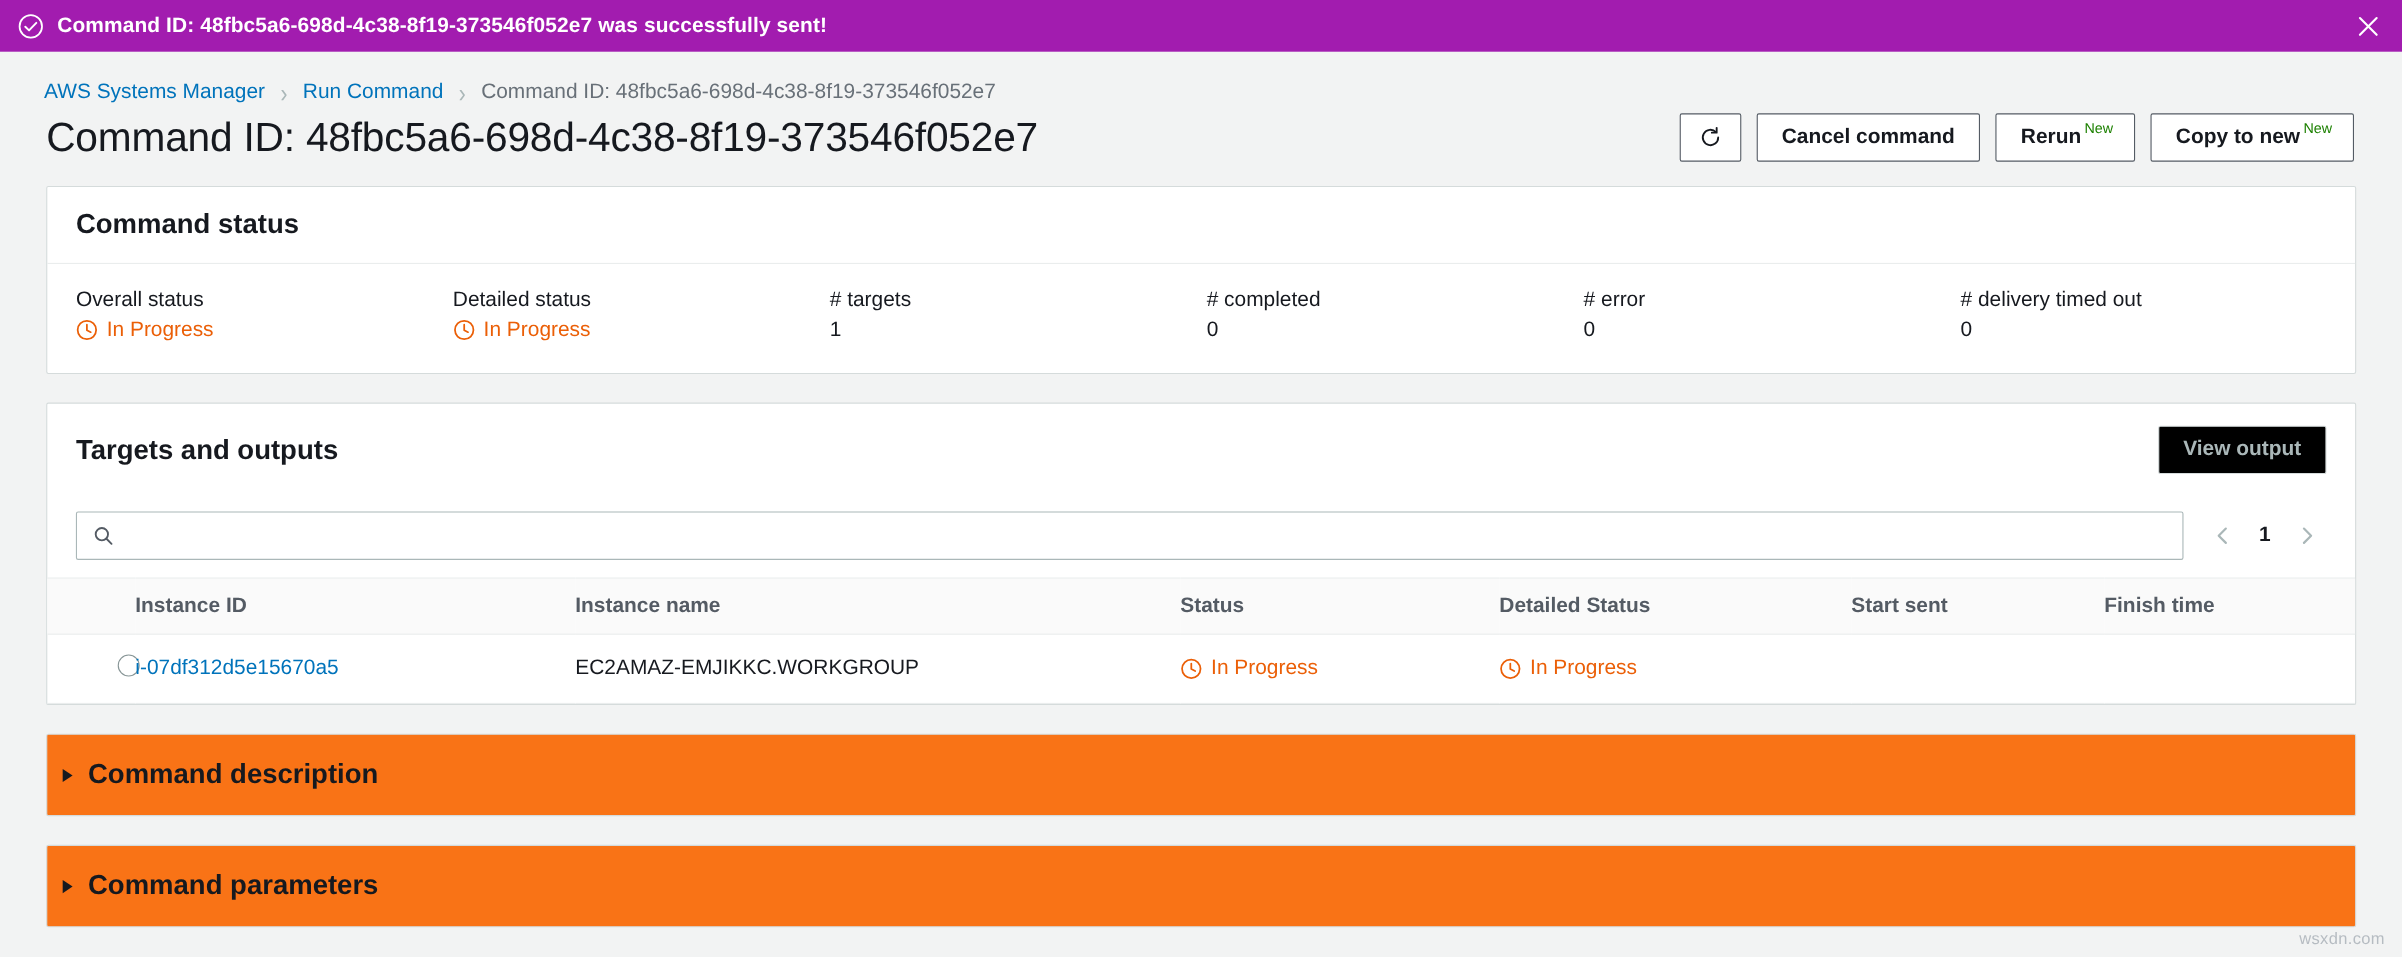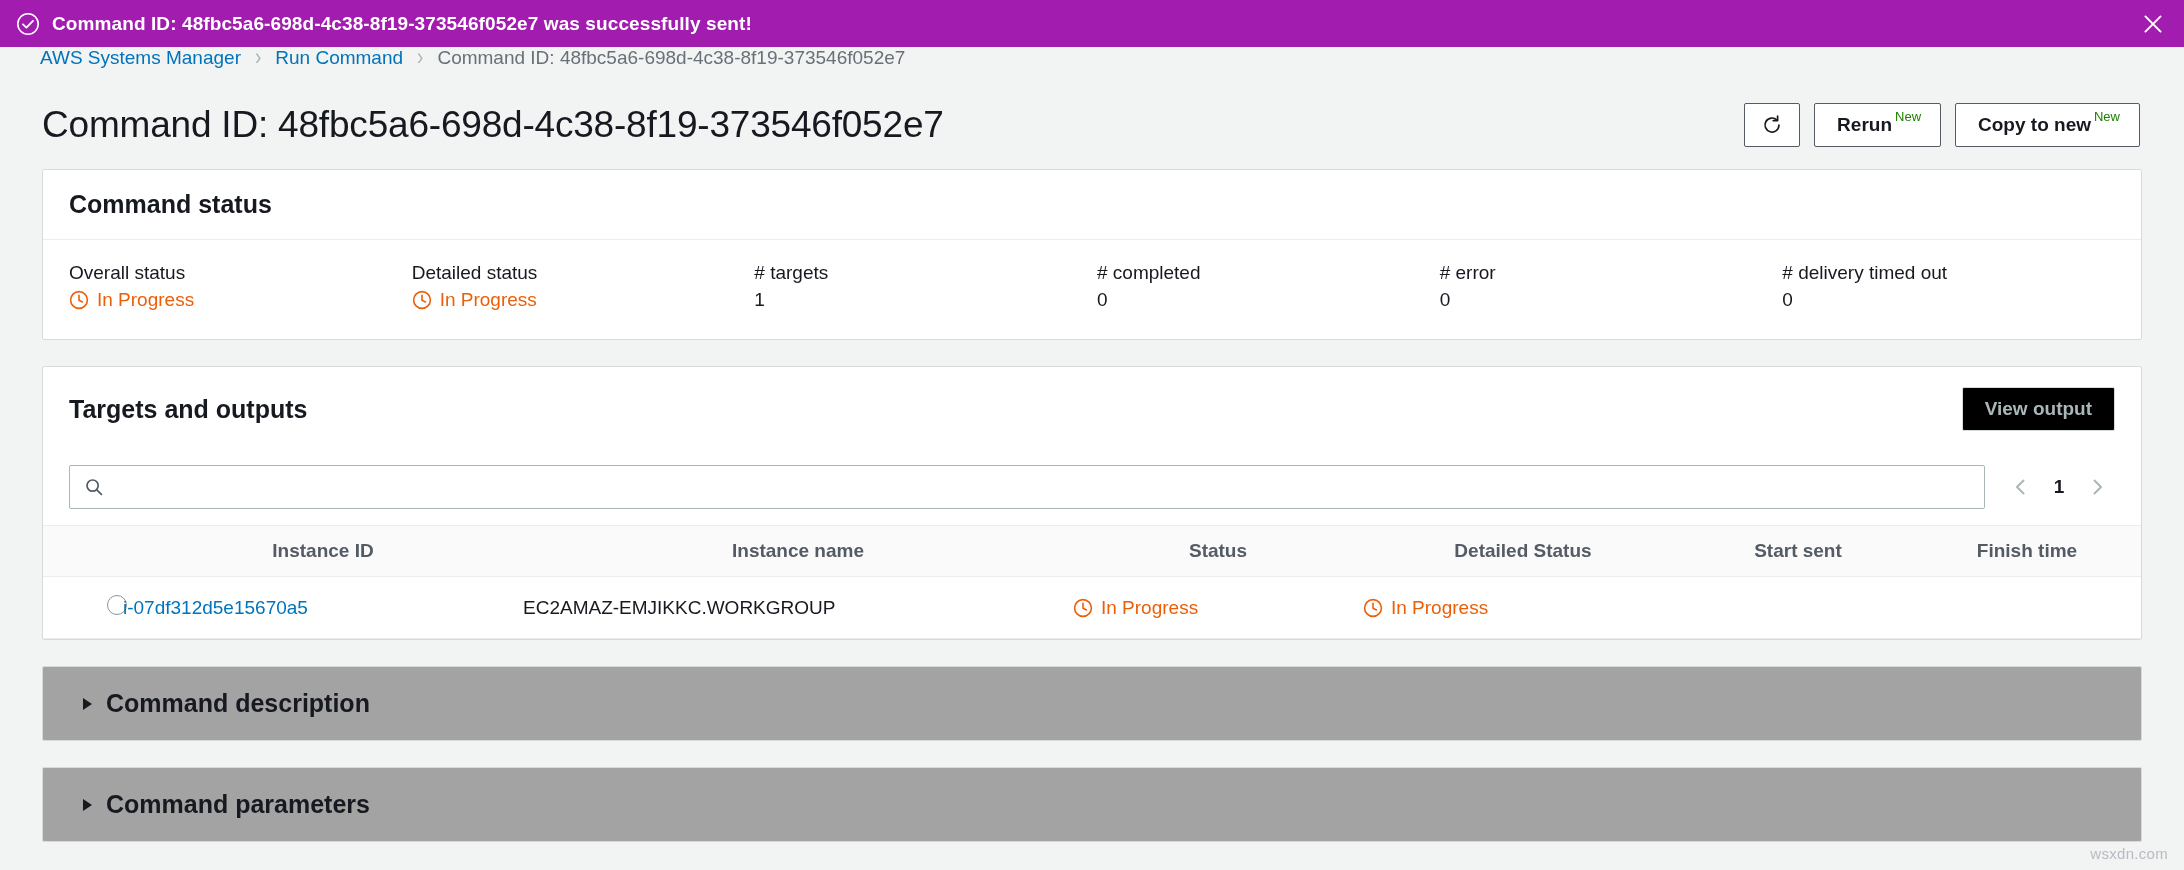--- a/index.html
+++ b/index.html
@@ -40,21 +40,21 @@
     right: 18px;
     top: 50%;
     transform: translateY(-50%);
     width: 26px; height: 26px;
     cursor: pointer;
   }
 
   
   .breadcrumb {
     display: flex;
-    align-items: flex-start;
+    align-items: flex-end;
     height: 48px;
     padding: 0 0 0 40px;
     font-size: 19px;
   }
   .bc-link {
     color: #0073bb;
     text-decoration: none;
     cursor: pointer;
     white-space: nowrap;
   }
@@ -228,21 +228,21 @@
     cursor: pointer;
   }
 
   
   table.targets {
     width: 100%;
     border-collapse: collapse;
     table-layout: fixed;
   }
   table.targets thead th {
-    text-align: center;
+    text-align: left;
     font-size: 19px;
     font-weight: 700;
     color: #545b64;
     padding: 14px 0 14px 0;
     border-top: 1px solid #eaeded;
     border-bottom: 1px solid #eaeded;
     background: #fafafa;
     white-space: nowrap;
   }
   table.targets tbody td {
@@ -275,25 +275,25 @@
     cursor: pointer;
   }
   .cell-inprogress {
     color: #eb5f07;
     display: flex;
     align-items: center;
   }
 
   
   .expander {
-    background: #a3a3a3;
+    background: #f97316;
     border: 1px solid #d5dbdb;
     border-radius: 2px;
     margin: 0 42px 26px 42px;
-    padding: 22px 40px;
+    padding: 22px 14px;
     display: flex;
     align-items: center;
     cursor: pointer;
   }
   .caret {
     width: 0; height: 0;
     border-left: 9px solid #16191f;
     border-top: 6px solid transparent;
     border-bottom: 6px solid transparent;
     margin-right: 14px;
@@ -342,20 +342,23 @@
   <h1 class="page-title">Command ID: 48fbc5a6-698d-4c38-8f19-373546f052e7</h1>
 
   <div class="header-actions">
     <button class="btn icon-btn">
       <svg width="24" height="24" viewBox="0 0 24 24">
         <path d="M19 12a7 7 0 1 1-2.05-4.95" fill="none" stroke="#16191f" stroke-width="1.7" stroke-linecap="round"></path>
         <polyline points="17.6,3.2 17.6,7.6 13.2,7.6" fill="none" stroke="#16191f" stroke-width="1.7" stroke-linecap="round" stroke-linejoin="round"></polyline>
       </svg>
     </button>
 
+    <button class="btn">
+      <span>Cancel command</span>
+    </button>
 
     <button class="btn">
       <span>Rerun</span>
       <span class="new-badge">New</span>
     </button>
 
     <button class="btn">
       <span>Copy to new</span>
       <span class="new-badge">New</span>
     </button>

